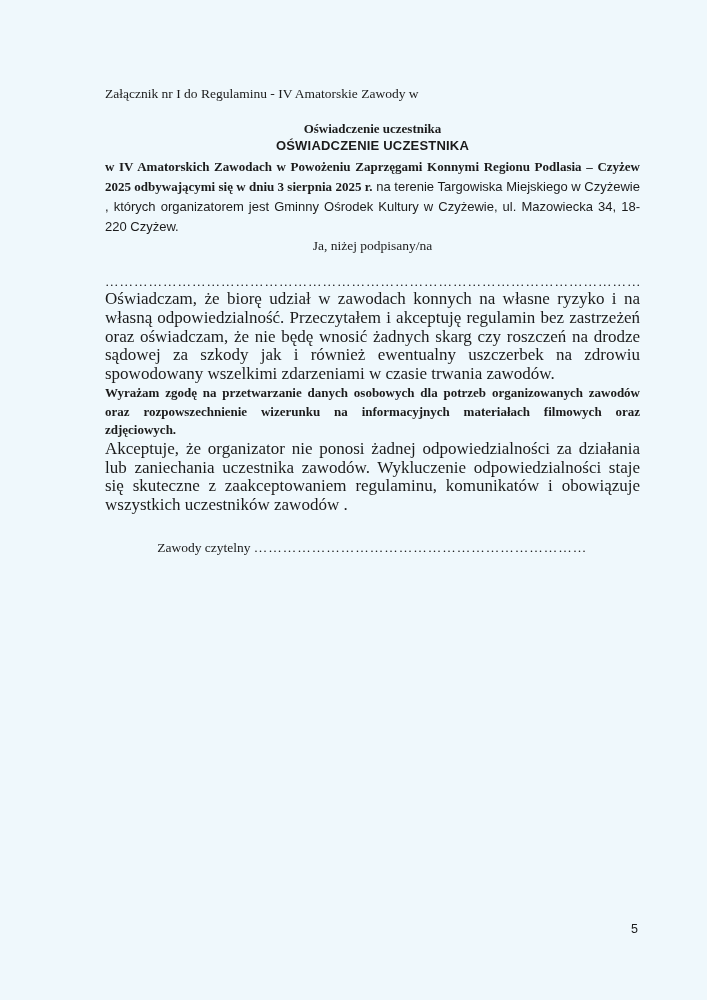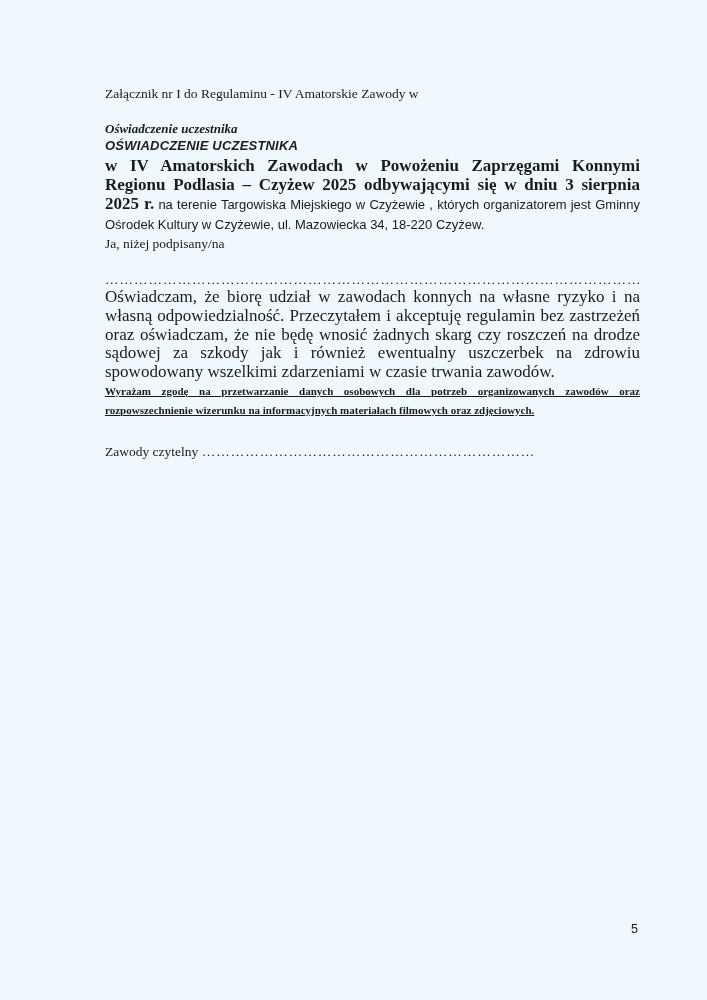--- a/index.html
+++ b/index.html
@@ -16,33 +16,32 @@
     font-family: "Liberation Serif", serif;
     overflow: hidden;
     margin-left: 19px;
   }
   .content {
     position: absolute;
     left: 86px;
     top: 85px;
     width: 535px;
   }
-  .serif { font-family: "Liberation Serif", serif; }
+  .serif { font-family: "Liberation Serif", serif; text-align: center; }
 
   .header {
     margin: 0;
     font-size: 13.5px;
     line-height: 18.5px;
     text-align: left;
   }
 
   .titles {
     margin-top: 17px;
-    text-align: left;
-    font-style: italic;
+    text-align: center;
   }
   .title-serif {
     margin: 0;
     font-family: "Liberation Serif", serif;
     font-weight: bold;
     font-size: 13px;
     line-height: 16px;
   }
   .title-sans {
     margin: 0;
@@ -54,21 +53,21 @@
   }
 
   .intro {
     margin: 2px 0 0 0;
     text-align: justify;
     line-height: 19.2px;
   }
   .intro-bold {
     font-family: "Liberation Serif", serif;
     font-weight: bold;
-    font-size: 17px;
+    font-size: 13px;
   }
   .intro-sans {
     font-family: "Liberation Sans", sans-serif;
     font-size: 13px;
   }
 
   .ja-line {
     margin: 0;
     font-size: 13.5px;
     line-height: 19px;
@@ -85,22 +84,21 @@
   }
 
   .body-par {
     margin: 0;
     font-size: 17px;
     line-height: 18.7px;
     text-align: justify;
   }
   .body-par.bold {
     font-weight: bold;
-    font-size: 11px;
-    text-decoration: underline;
+    font-size: 13px;
   }
 
   .signature {
     margin: 24px 0 0 0;
     font-size: 13.5px;
     line-height: 18px;
     white-space: nowrap;
   }
   .sig-dots {
     display: inline-block;
@@ -136,19 +134,20 @@
     </div>
 
     <p class="intro"><span class="intro-bold">w IV Amatorskich Zawodach w Powożeniu Zaprzęgami Konnymi Regionu Podlasia – Czyżew 2025 odbywającymi się w dniu 3 sierpnia 2025 r.</span><span class="intro-sans"> na terenie Targowiska Miejskiego w Czyżewie , których organizatorem jest Gminny Ośrodek Kultury w Czyżewie, ul. Mazowiecka 34, 18-220 Czyżew.</span></p>
 
     <p class="ja-line serif">Ja, niżej podpisany/na</p>
 
     <div class="dotted serif">………………………………………………………………………………………………………………………………………………………………</div>
 
     <p class="body-par serif">Oświadczam, że biorę udział w zawodach konnych na własne ryzyko i na własną odpowiedzialność. Przeczytałem i akceptuję regulamin bez zastrzeżeń oraz oświadczam, że nie będę wnosić żadnych skarg czy roszczeń na drodze sądowej za szkody jak i również ewentualny uszczerbek na zdrowiu spowodowany wszelkimi zdarzeniami w czasie trwania zawodów.</p>
     <p class="body-par bold serif">Wyrażam zgodę na przetwarzanie danych osobowych dla potrzeb organizowanych zawodów oraz rozpowszechnienie wizerunku na informacyjnych materiałach filmowych oraz zdjęciowych.</p>
+    <p class="body-par serif">Akceptuje, że organizator nie ponosi żadnej odpowiedzialności za działania lub zaniechania uczestnika zawodów. Wykluczenie odpowiedzialności staje się skuteczne z zaakceptowaniem regulaminu, komunikatów i obowiązuje wszystkich uczestników zawodów .</p>
 
     <p class="signature serif"><span>Zawody czytelny </span><span class="sig-dots">……………………………………………………………………………………………………</span></p>
 
   </div>
 
   <div class="page-number">5</div>
 </div>
 
 </body></html>

